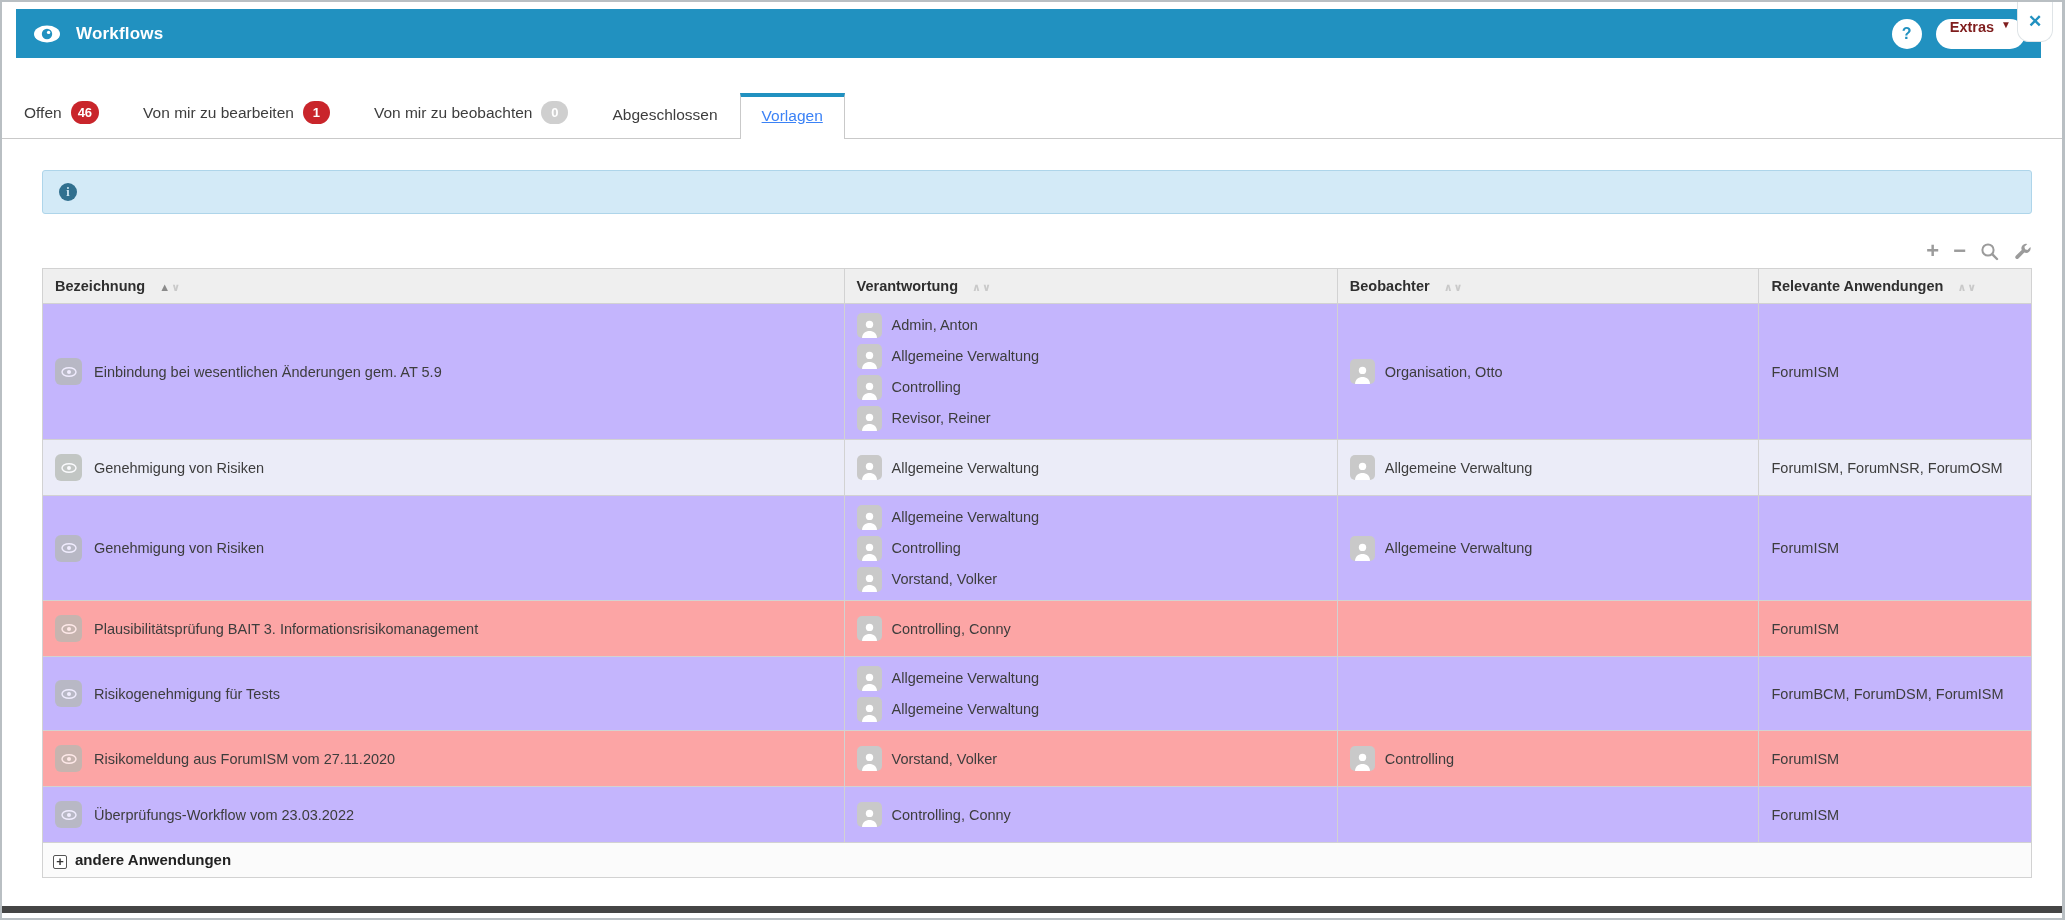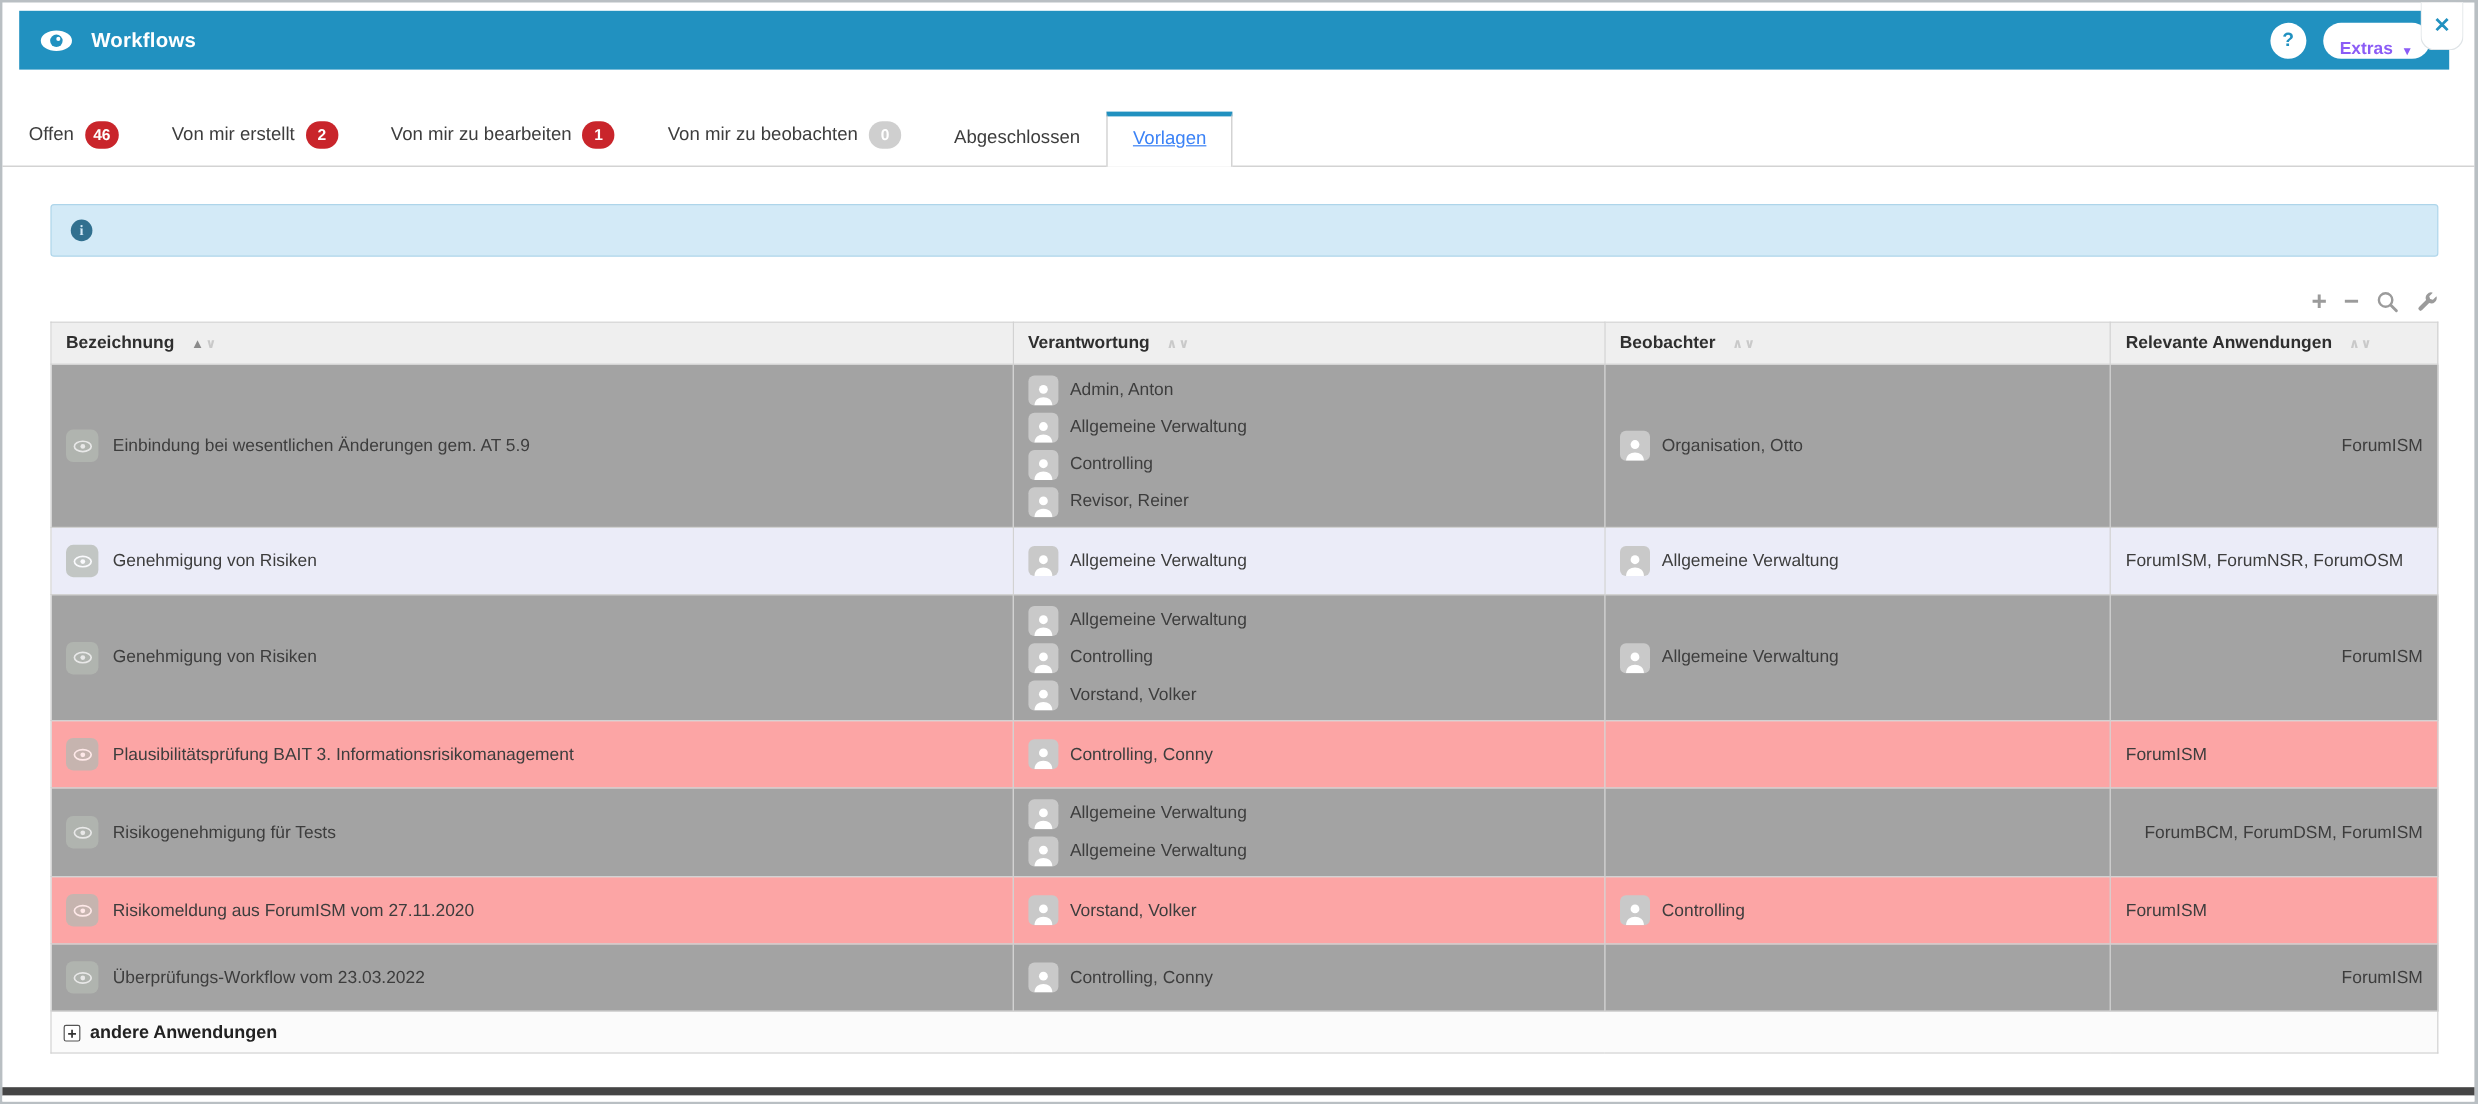--- a/index.html
+++ b/index.html
@@ -32,23 +32,23 @@
   .titlebar .spacer { flex: 1; }
   .help-btn {
     width: 30px; height: 30px; border-radius: 50%;
     background: #fff; color: #2191c0;
     font-weight: bold; font-size: 16px;
     display: flex; align-items: center; justify-content: center;
     border: none; cursor: pointer; margin-right: 14px;
   }
   .extras-btn {
     height: 30px; border-radius: 15px;
-    background: #fff; color: #8b5cf6;
+    background: #fff; color: #7f1d1d;
     font-weight: bold; font-size: 14.5px;
-    display: flex; align-items: flex-end; gap: 7px;
+    display: flex; align-items: flex-start; gap: 7px;
     padding: 0 14px; border: none; cursor: pointer;
   }
   .extras-btn .caret { font-size: 10px; }
   .corner-close {
     position: absolute; top: 0; right: 9px;
     width: 36px; height: 40px;
     background: #fff;
     border: 1px solid #dfe4e7; border-top: none;
     border-radius: 0 0 12px 12px;
     color: #2191c0; font-size: 17px; font-weight: bold;
@@ -149,21 +149,21 @@
     width: 14px; height: 14px;
     border: 1px solid #555; border-radius: 2px;
     font-size: 13px; font-weight: bold; color: #333;
     margin-right: 8px; line-height: 1;
     background: #fff;
     vertical-align: -1px;
   }
 
   tr.data-row td { padding: 4px 12px; color: #3d3d3d; }
   tr.data-row { cursor: pointer; }
-  tr.tint-sage td     { background: #a3a3a3; text-align: right; }
+  tr.tint-sage td     { background: #c4b5fd; }
   tr.tint-mint td     { background: #fca5a5; }
   tr.tint-lavender td { background: #ebecf8; }
 
   .name-cell { display: flex; align-items: center; gap: 12px; padding: 10px 0; }
   .wf-eye {
     width: 27px; height: 27px; border-radius: 6px;
     background: #b5bab3; opacity: .75; flex: none;
     display: flex; align-items: center; justify-content: center;
   }
   .person-list { display: flex; flex-direction: column; gap: 3px; padding: 3px 0; }
@@ -197,24 +197,20 @@
       <span>Extras</span>
       <span class="caret">▼</span>
     </button>
   </div>
   <button class="corner-close">✕</button>
 
   <div class="tabbar">
     <div class="tab">
       <span>Offen</span>
       <span class="badge red">46</span>
-    </div>
-    <div class="tab">
-      <span>Von mir erstellt</span>
-      <span class="badge red">2</span>
     </div>
     <div class="tab">
       <span>Von mir zu bearbeiten</span>
       <span class="badge red">1</span>
     </div>
     <div class="tab">
       <span>Von mir zu beobachten</span>
       <span class="badge gray">0</span>
     </div>
     <div class="tab">

